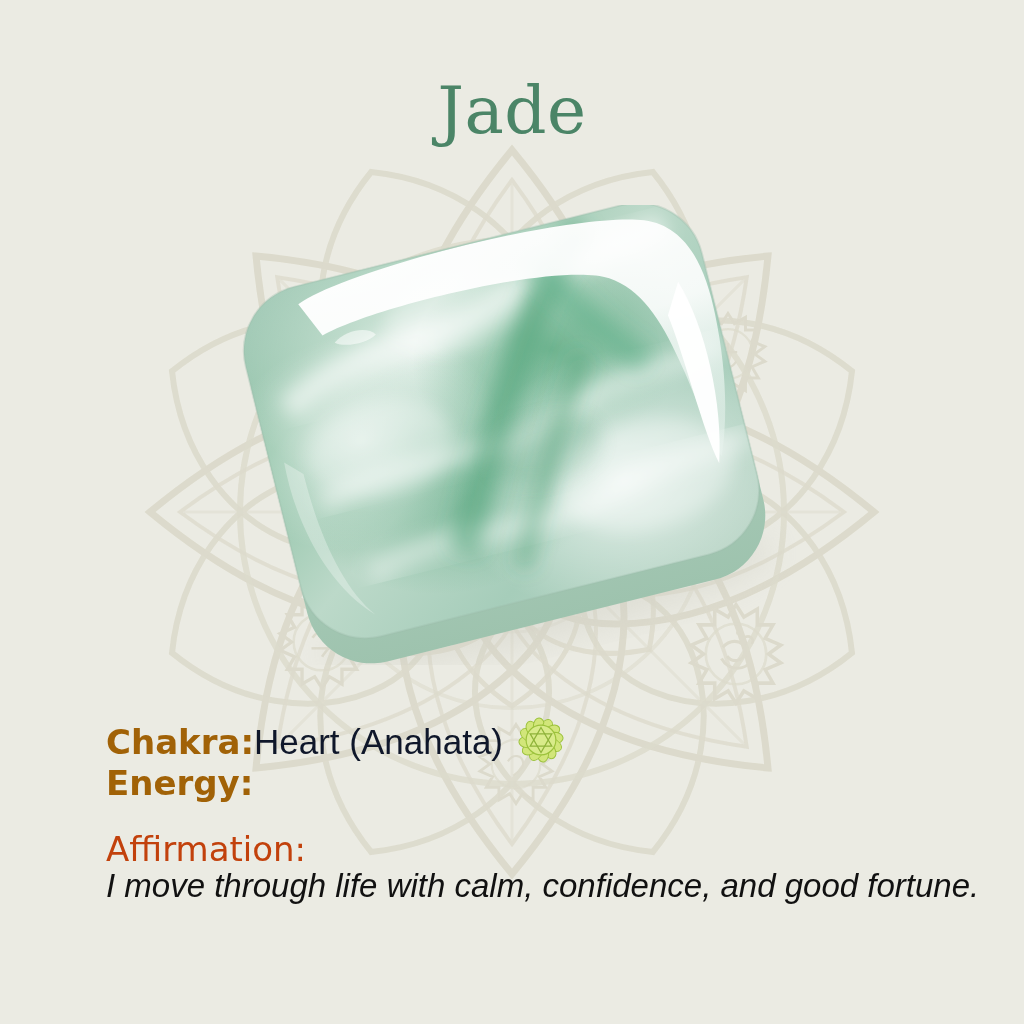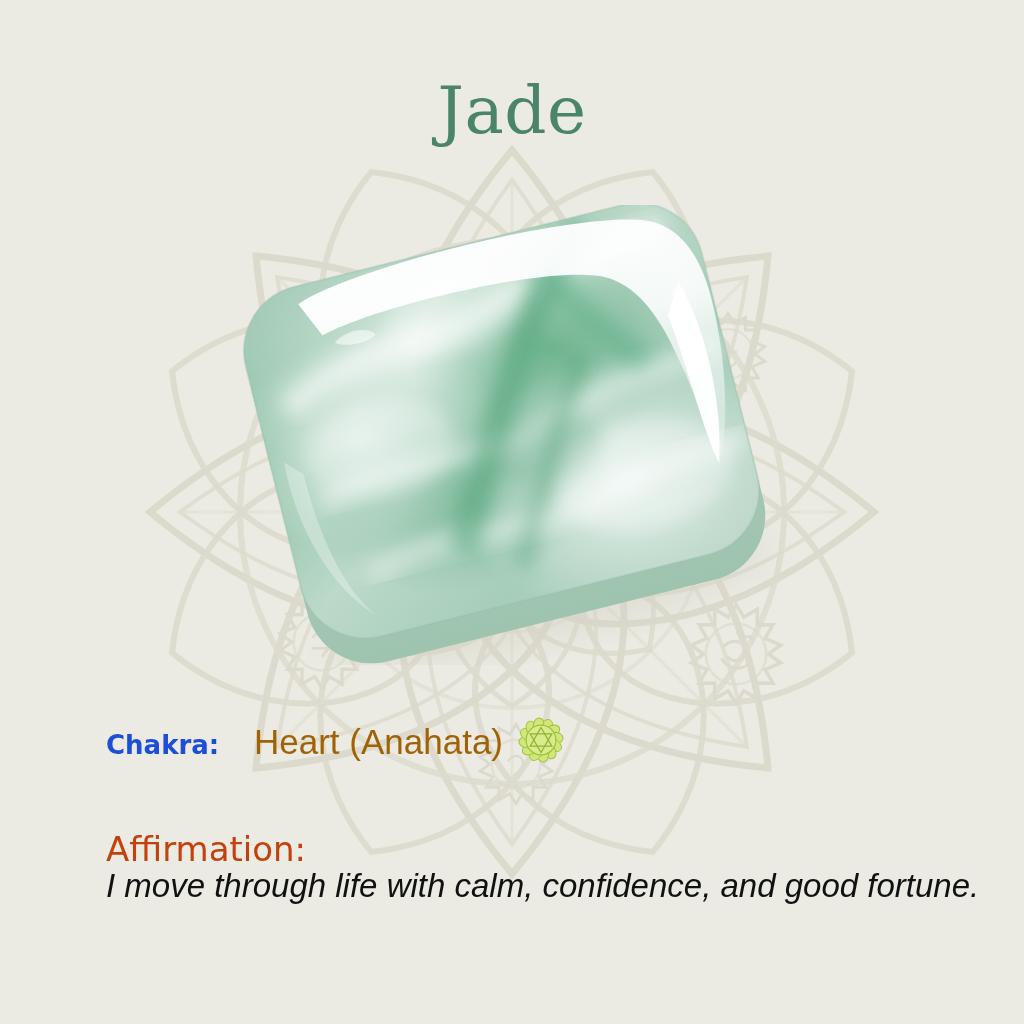--- a/index.html
+++ b/index.html
@@ -30,31 +30,31 @@
   
   .stone-wrap{position:absolute;left:236px;top:205px;width:560px;height:460px;}
   .stone-svg{position:absolute;left:0;top:0;}
 
   
   .info{position:absolute;left:106px;top:706px;width:880px;}
   .row{display:flex;align-items:baseline;}
   .row.chakra{height:52px;}
   .row.energy{height:58px;margin-top:8px;}
   .label{
-    color:#1d4ed8;
+    color:#a16207;
     font-weight:bold;
-    font-size:26px;
+    font-size:34px;
     font-family:"DejaVu Sans", sans-serif;
     white-space:nowrap;
     line-height:1.05;
   }
   .label-chakra{width:148px;}
   .label-energy{width:148px;}
   .value{
-    color:#a16207;
+    color:#0f172a;
     font-size:35px;
     font-family:"Liberation Sans", sans-serif;
     white-space:nowrap;
     line-height:1.05;
   }
   .chakra-badge{
     display:inline-block;
     width:48px;height:48px;
     margin-left:14px;
     position:relative;
@@ -332,19 +332,20 @@
             <circle cx="50" cy="50" r="31" fill="#d9eb8a" stroke="#9cc23c" stroke-width="2.4"></circle>
 
             <path d="M50,24 L72.5,63 L27.5,63 Z" fill="none" stroke="#8fb33a" stroke-width="2.6"></path>
             <path d="M50,76 L27.5,37 L72.5,37 Z" fill="none" stroke="#8fb33a" stroke-width="2.6"></path>
           </g>
         </svg>
       </span>
     </div>
 
     <div class="row energy">
+      <span class="label label-energy">Energy:</span>
     </div>
 
     <div class="affirm-label">Affirmation:</div>
     <div class="affirm-text">I move through life with calm, confidence, and good fortune.</div>
   </div>
 
 </div>
 
 </body></html>

